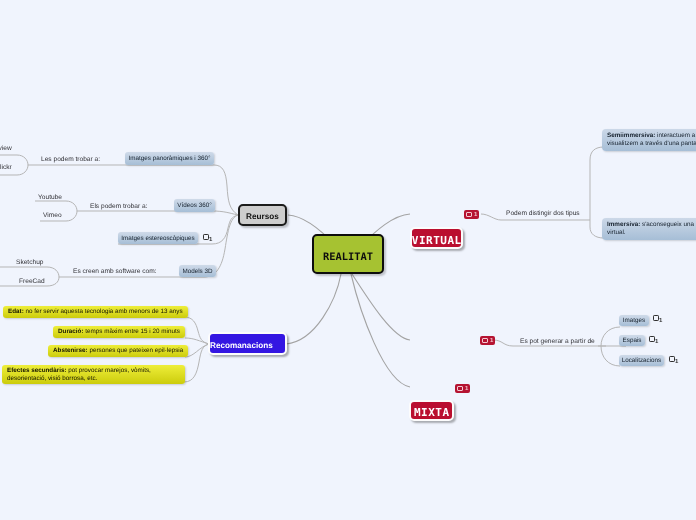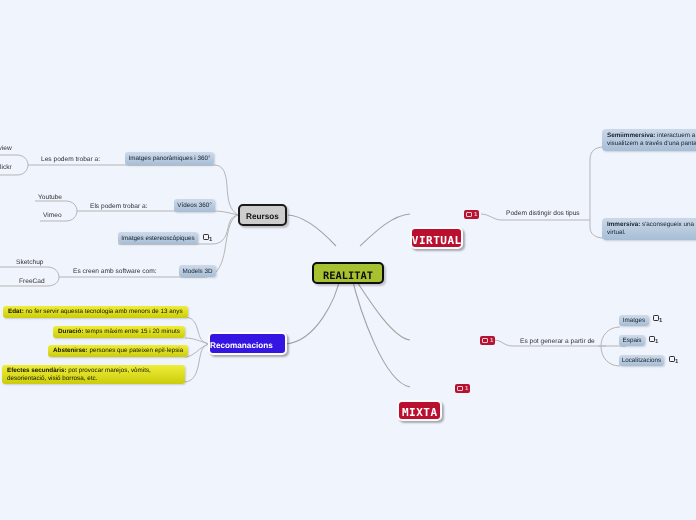--- a/index.html
+++ b/index.html
@@ -102,42 +102,42 @@
     </g>
 
     <g fill="none" stroke="#b5b5b5" stroke-width="1">
       <path d="M184,317 C193,317 196,323 198,331 C200,338 201,342 209,344"></path>
       <path d="M185,338 C194,338 199,341 209,344"></path>
       <path d="M185,357 C194,357 199,347 209,344"></path>
       <path d="M184,382 C194,382 197,373 199,362 C201,351 202,346 209,344"></path>
     </g>
   </svg>
 
-  <div class="node central" style="left:312px;top:262px;width:72px;height:22px;align-items:flex-end;">
+  <div class="node central" style="left:312px;top:234px;width:72px;height:40px;">
     <span>REALITAT</span>
   </div>
 
   <div class="node grey" style="left:238px;top:204px;width:49px;height:22px;">
     <span>Reursos</span>
   </div>
 
   <div class="node red" style="left:410px;top:203px;width:53px;height:22px;">
     <span>VIRTUAL</span>
   </div>
   <div class="rednote" style="left:464px;top:210px;">
     <span class="sq"></span>
     <span class="n">1</span>
   </div>
 
   <div class="rednote" style="left:480px;top:336px;">
     <span class="sq"></span>
     <span class="n">1</span>
   </div>
 
-  <div class="node red" style="left:397px;top:376px;width:45px;height:21px;">
+  <div class="node red" style="left:409px;top:376px;width:45px;height:21px;">
     <span>MIXTA</span>
   </div>
   <div class="rednote" style="left:455px;top:384px;">
     <span class="sq"></span>
     <span class="n">1</span>
   </div>
 
   <div class="node blue" style="left:208px;top:332px;width:79px;height:23px;">
     <span>Recomanacions</span>
   </div>

